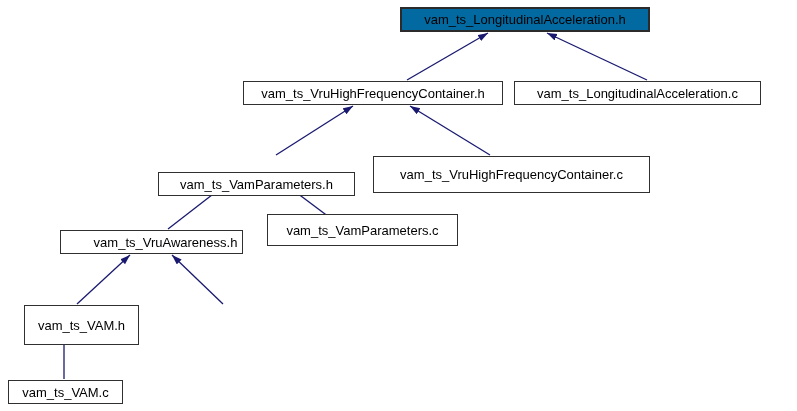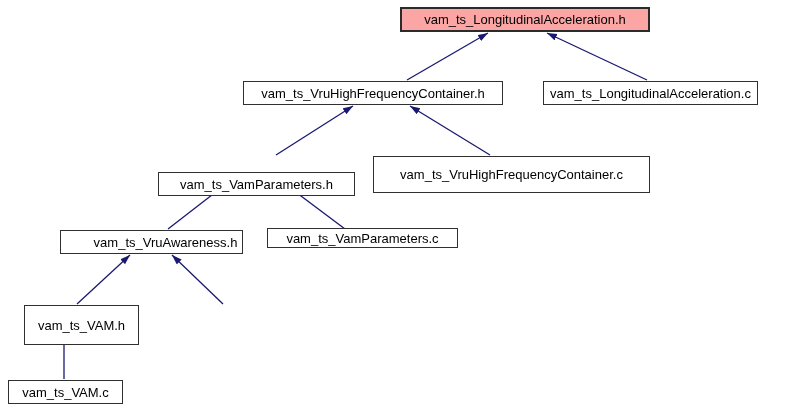--- a/index.html
+++ b/index.html
@@ -29,32 +29,32 @@
     color: #000000;
     font-size: 13px;
     text-align: center;
     white-space: nowrap;
     display: flex;
     align-items: center;
     justify-content: center;
     cursor: pointer;
   }
   .node.highlight {
-    background: #fca5a5;
+    background: #0369a1;
     border: 2px solid #2b2b2b;
     cursor: default;
   }
   
   #n0 { left: 400px; top: 7px;   width: 250px; height: 25px; }
   #n1 { left: 243px; top: 81px;  width: 260px; height: 24px; }
-  #n2 { left: 543px; top: 81px;  width: 215px; height: 24px; text-align: right; }
+  #n2 { left: 514px; top: 81px;  width: 247px; height: 24px; text-align: right; }
   #n3 { left: 158px; top: 172px; width: 197px; height: 24px; }
   #n4 { left: 373px; top: 156px; width: 277px; height: 37px; }
   #n5 { left: 60px;  top: 230px; width: 183px; height: 24px; padding-left: 28px; }
-  #n6 { left: 267px; top: 228px; width: 191px; height: 20px; }
+  #n6 { left: 267px; top: 214px; width: 191px; height: 32px; }
   #n7 { left: 8px;   top: 305px; width: 115px; height: 40px; margin-left: 16px; }
   #n8 { left: 148px; top: 305px; width: 183px; height: 24px; }
   #n9 { left: 8px;   top: 380px; width: 115px; height: 24px; }
   .edge {
     stroke: #191970;
     stroke-width: 1.3;
     fill: none;
   }
 </style>
 </head>

